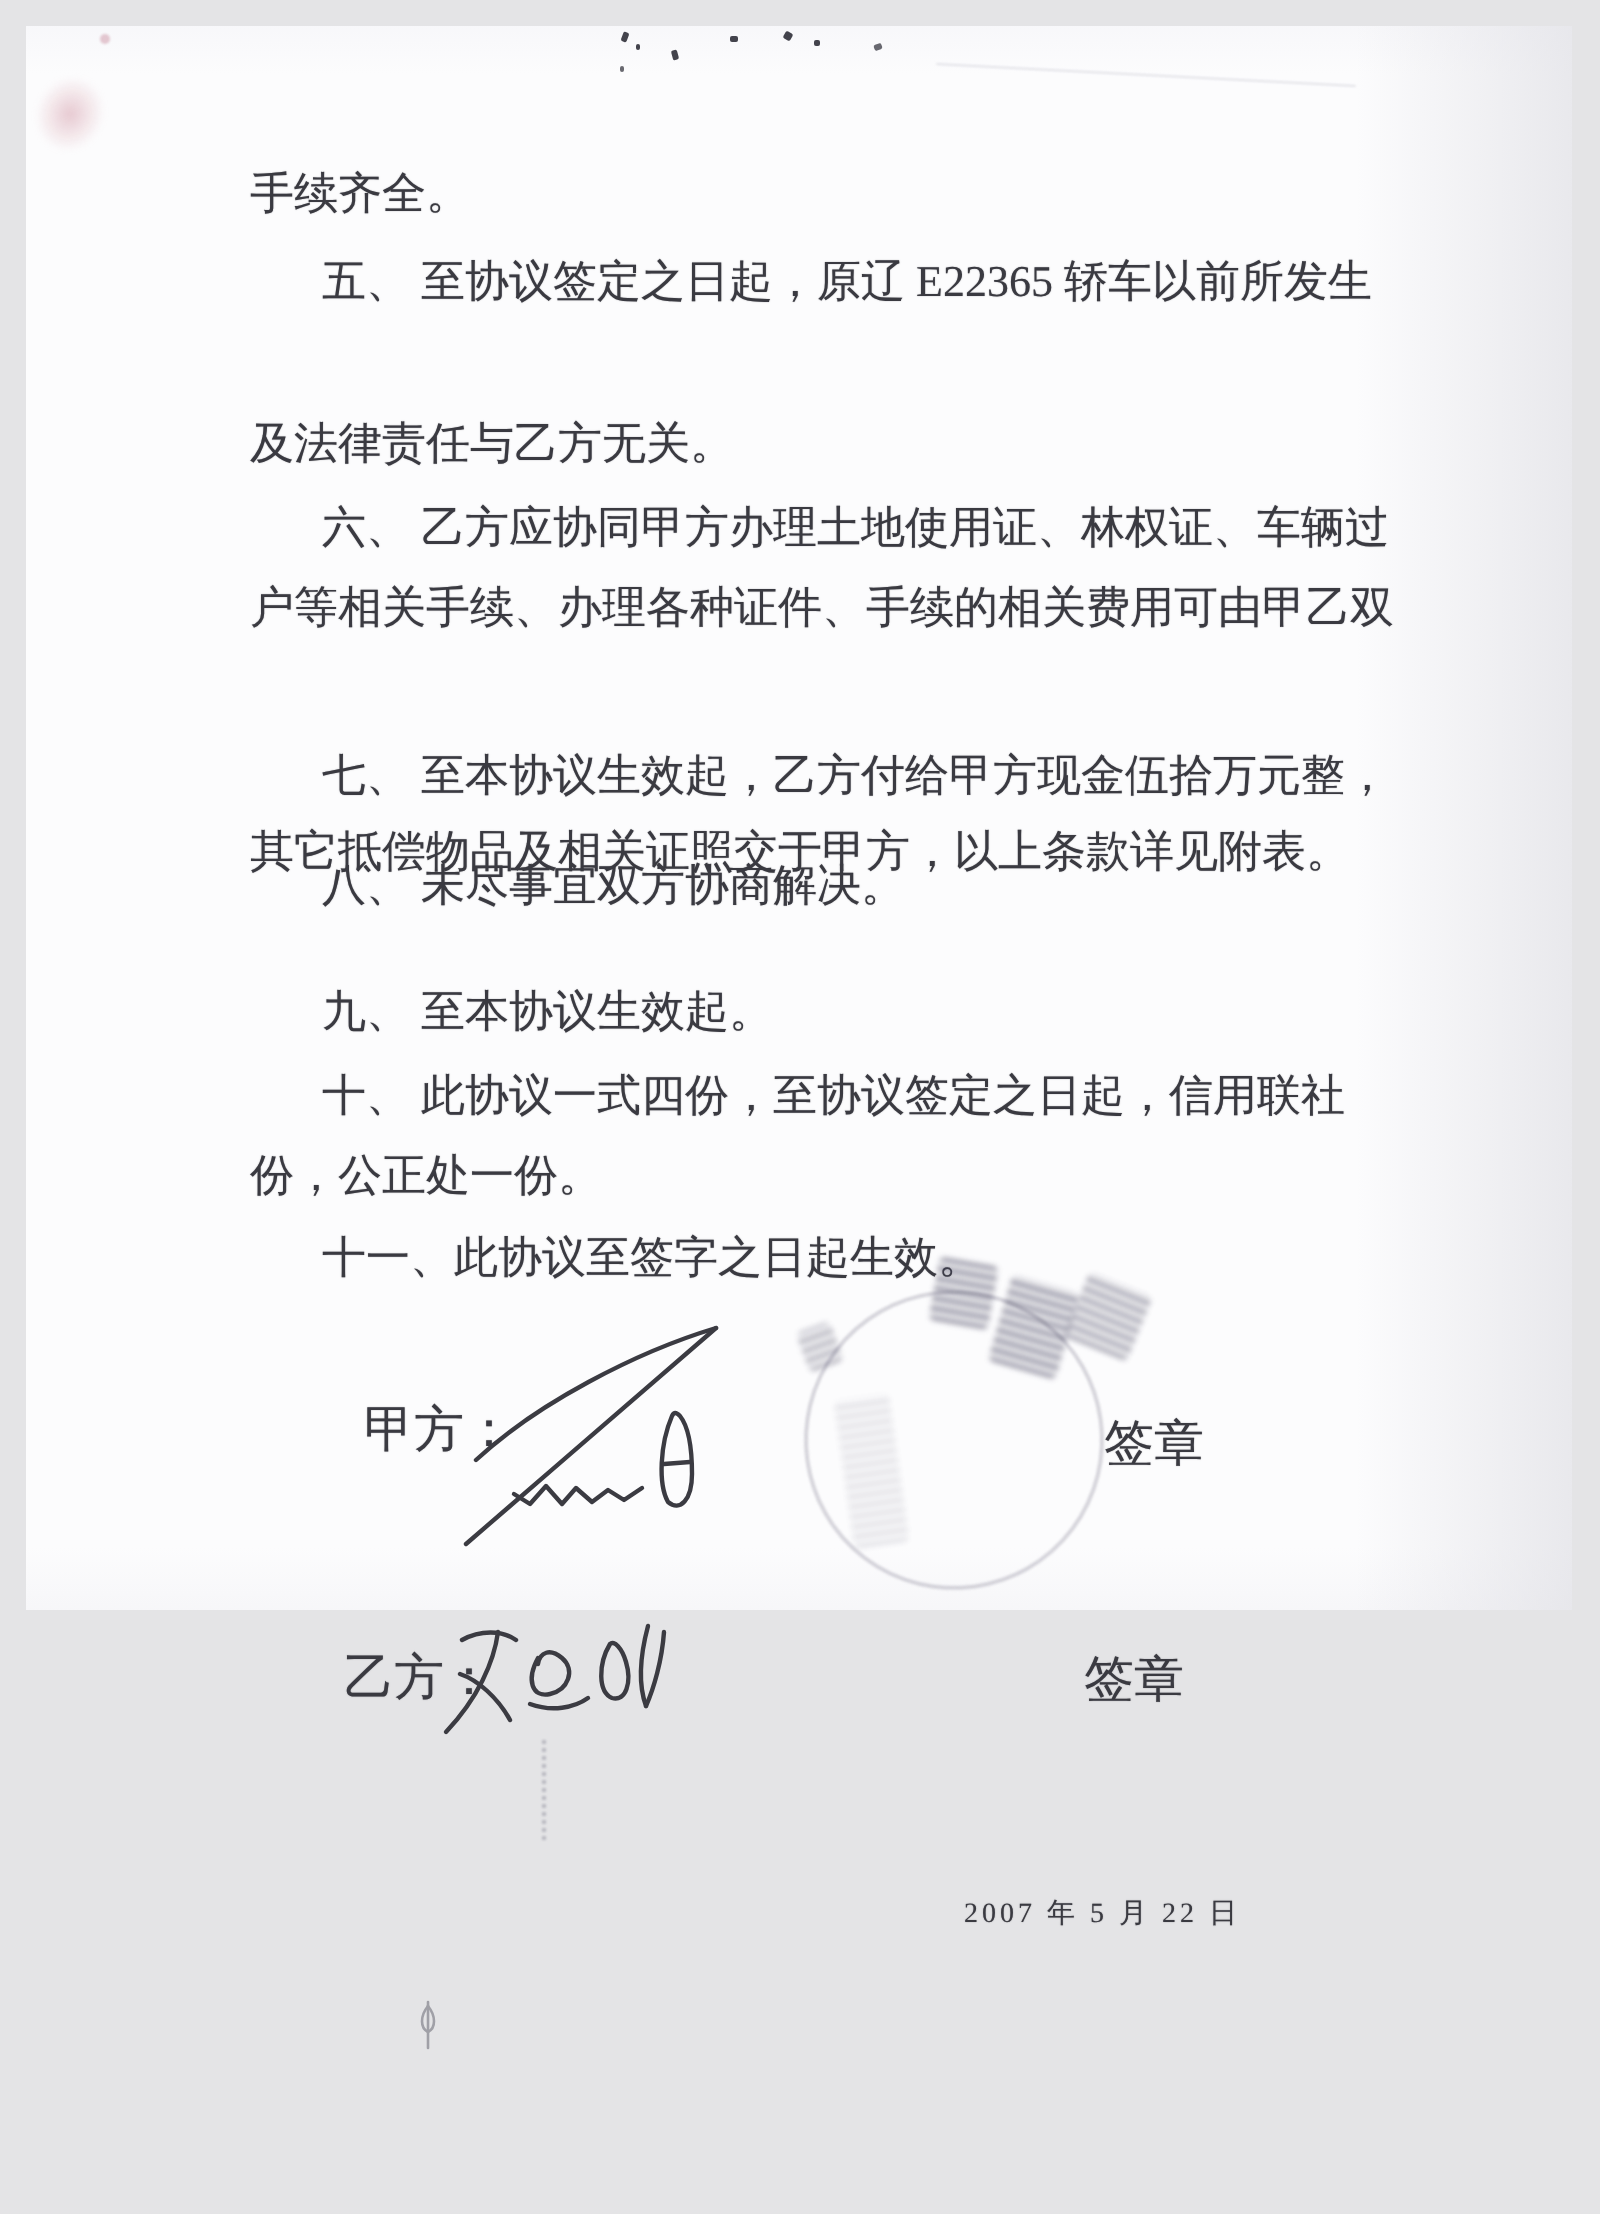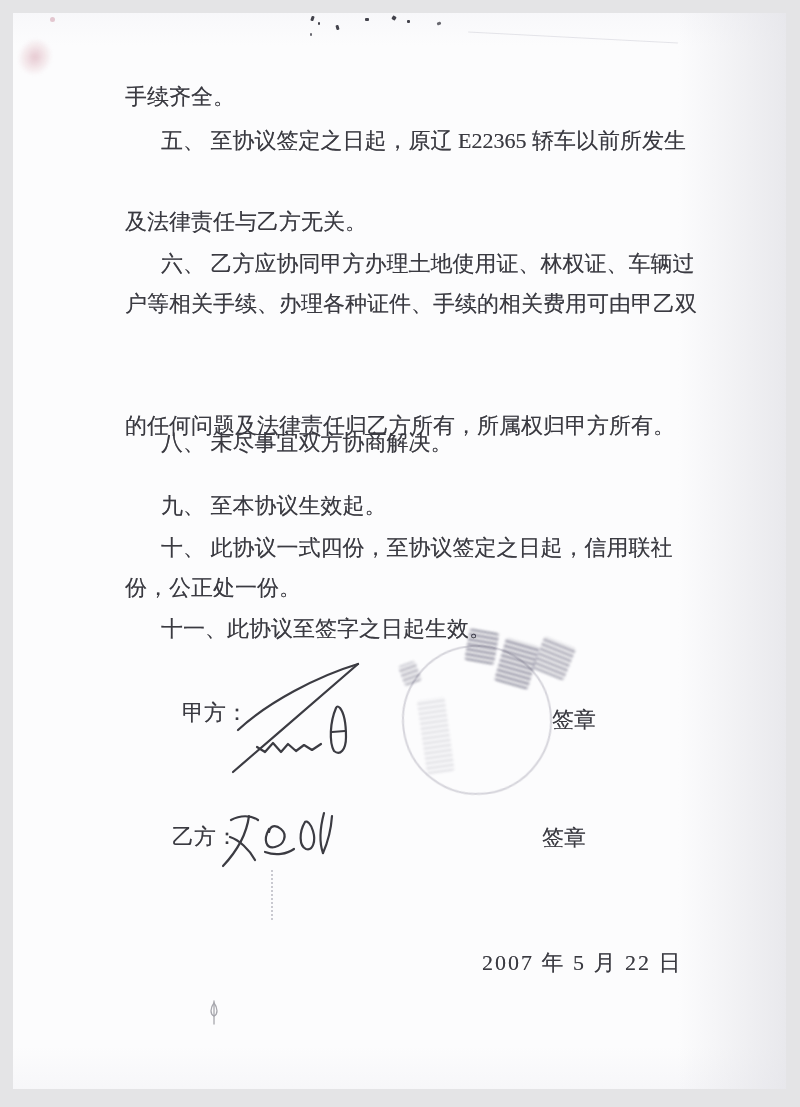--- a/index.html
+++ b/index.html
@@ -3,42 +3,42 @@
 <meta charset="utf-8">
 <style>
   html,body{margin:0;padding:0;}
   body{
     width:800px;height:1107px;
     background:#e4e4e6;
     font-family:"Liberation Serif","DejaVu Serif",serif;
     position:relative;overflow:hidden;
   }
   .page{
-    position:absolute;left:13px;top:13px;width:773px;height:1076px;
+    position:absolute;left:13px;top:13px;width:773px;height:792px;
     background:
       linear-gradient(90deg, rgba(255,255,255,0) 86%, rgba(226,226,231,.75) 100%),
       linear-gradient(180deg, rgba(244,244,248,.55) 0%, rgba(244,244,248,0) 3%),
       linear-gradient(0deg, rgba(240,240,244,.45) 0%, rgba(240,240,244,0) 4%),
       #fcfcfd;
   }
   
   .ln{
     position:absolute;left:112px;
     font-size:22px;line-height:28px;color:#3a3a41;
     letter-spacing:0;white-space:pre;
     text-shadow:0 0 .6px rgba(58,58,66,.55);
   }
   .ln.indent{left:148px;}
   .lbl{
-    position:absolute;font-size:22px;color:#3a3a41;white-space:pre;
+    position:absolute;font-size:25px;color:#3a3a41;white-space:pre;
     text-shadow:0 0 .6px rgba(58,58,66,.55);
   }
   .date-line{
     position:absolute;left:469px;top:935px;
-    font-size:22px;color:#3a3a41;letter-spacing:2px;white-space:pre;
+    font-size:14px;color:#3a3a41;letter-spacing:2px;white-space:pre;
     text-shadow:0 0 .6px rgba(58,58,66,.55);
   }
   
   .sig{position:absolute;}
   .sig path{fill:none;stroke:#3b3b42;stroke-width:2.2;stroke-linecap:round;stroke-linejoin:round;}
   
   .stamp{
     position:absolute;left:389px;top:632px;width:146px;height:146px;
     border-radius:50%;
     border:2.5px solid rgba(125,122,142,.30);
@@ -100,21 +100,22 @@
   <div class="speck s6"></div>
   <div class="speck s7"></div>
   <div class="speck s8"></div>
   <div class="streak"></div>
 
   <div class="ln" style="top:70px">手续齐全。</div>
   <div class="ln indent" style="top:114px">五、 至协议签定之日起，原辽 E22365 轿车以前所发生</div>
   <div class="ln" style="top:195px">及法律责任与乙方无关。</div>
   <div class="ln" style="top:277px">户等相关手续、办理各种证件、手续的相关费用可由甲乙双</div>
   <div class="ln indent" style="top:237px">六、 乙方应协同甲方办理土地使用证、林权证、车辆过</div>
-  <div class="ln" style="top:399px">的任何问题及法律责任归乙方所有，所属权归甲方所有。</div>
+  <div class="ln indent" style="top:361px">七、 至本协议生效起，乙方付给甲方现金伍拾万元整，</div>
+  <div class="ln" style="top:399px">其它抵偿物品及相关证照交于甲方，以上条款详见附表。</div>
   <div class="ln indent" style="top:416px">八、 未尽事宜双方协商解决。</div>
   <div class="ln indent" style="top:479px">九、 至本协议生效起。</div>
   <div class="ln indent" style="top:521px">十、 此协议一式四份，至协议签定之日起，信用联社</div>
   <div class="ln" style="top:561px">份，公正处一份。</div>
   <div class="ln indent" style="top:602px">十一、此协议至签字之日起生效。</div>
 
   <div class="lbl" style="left:169px;top:685px">甲方：</div>
   <svg class="sig" style="left:200px;top:635px" width="170" height="140" viewBox="0 0 170 140">
     <path d="M 25 82 C 55 54 105 28 145 16"></path>
     <path d="M 145 16 C 112 44 62 88 20 124"></path>

